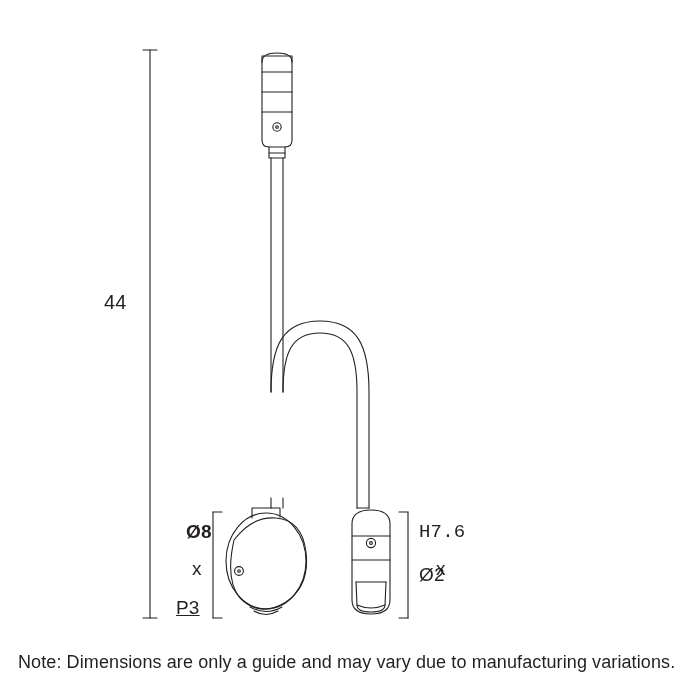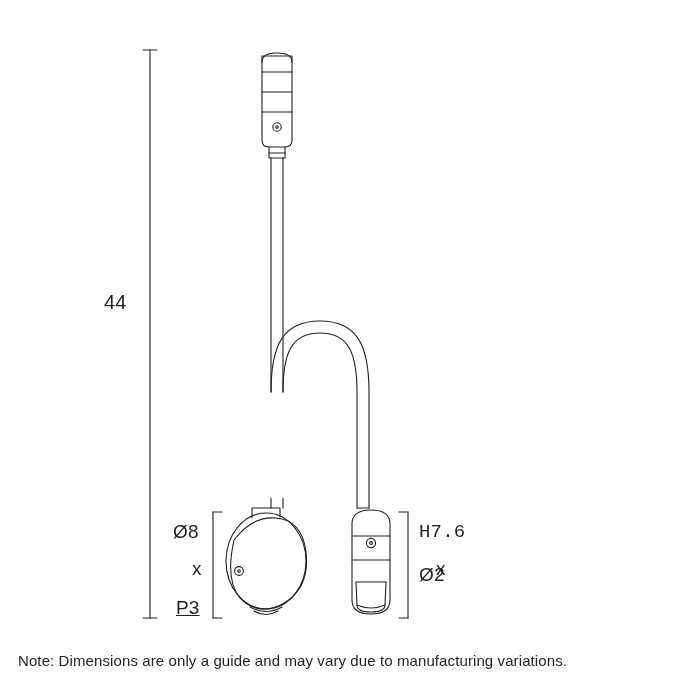--- a/index.html
+++ b/index.html
@@ -32,22 +32,23 @@
     letter-spacing: 0.2px;
     color: #231f20;
     white-space: nowrap;
   }
   #label-height {
     left: 104px;
     top: 291px;
     font-size: 20px;
   }
   #label-left-1 {
-    left: 173px;
+    left: 186px;
     top: 521px;
+    font-weight: bold;
   }
   #label-left-2 {
     left: 192px;
     top: 558px;
   }
   #label-left-3 {
     left: 176px;
     top: 597px;
     text-decoration: underline;
   }
@@ -61,21 +62,21 @@
     top: 558px;
   }
   #label-right-3 {
     left: 419px;
     top: 564px;
   }
   #note {
     position: absolute;
     left: 18px;
     top: 652px;
-    font-size: 15px;
+    font-size: 18px;
     color: #231f20;
     letter-spacing: 0.1px;
   }
 </style>
 </head>
 <body>
 
 <div id="stage">
 
   <svg class="drawing" viewBox="0 0 700 700">

